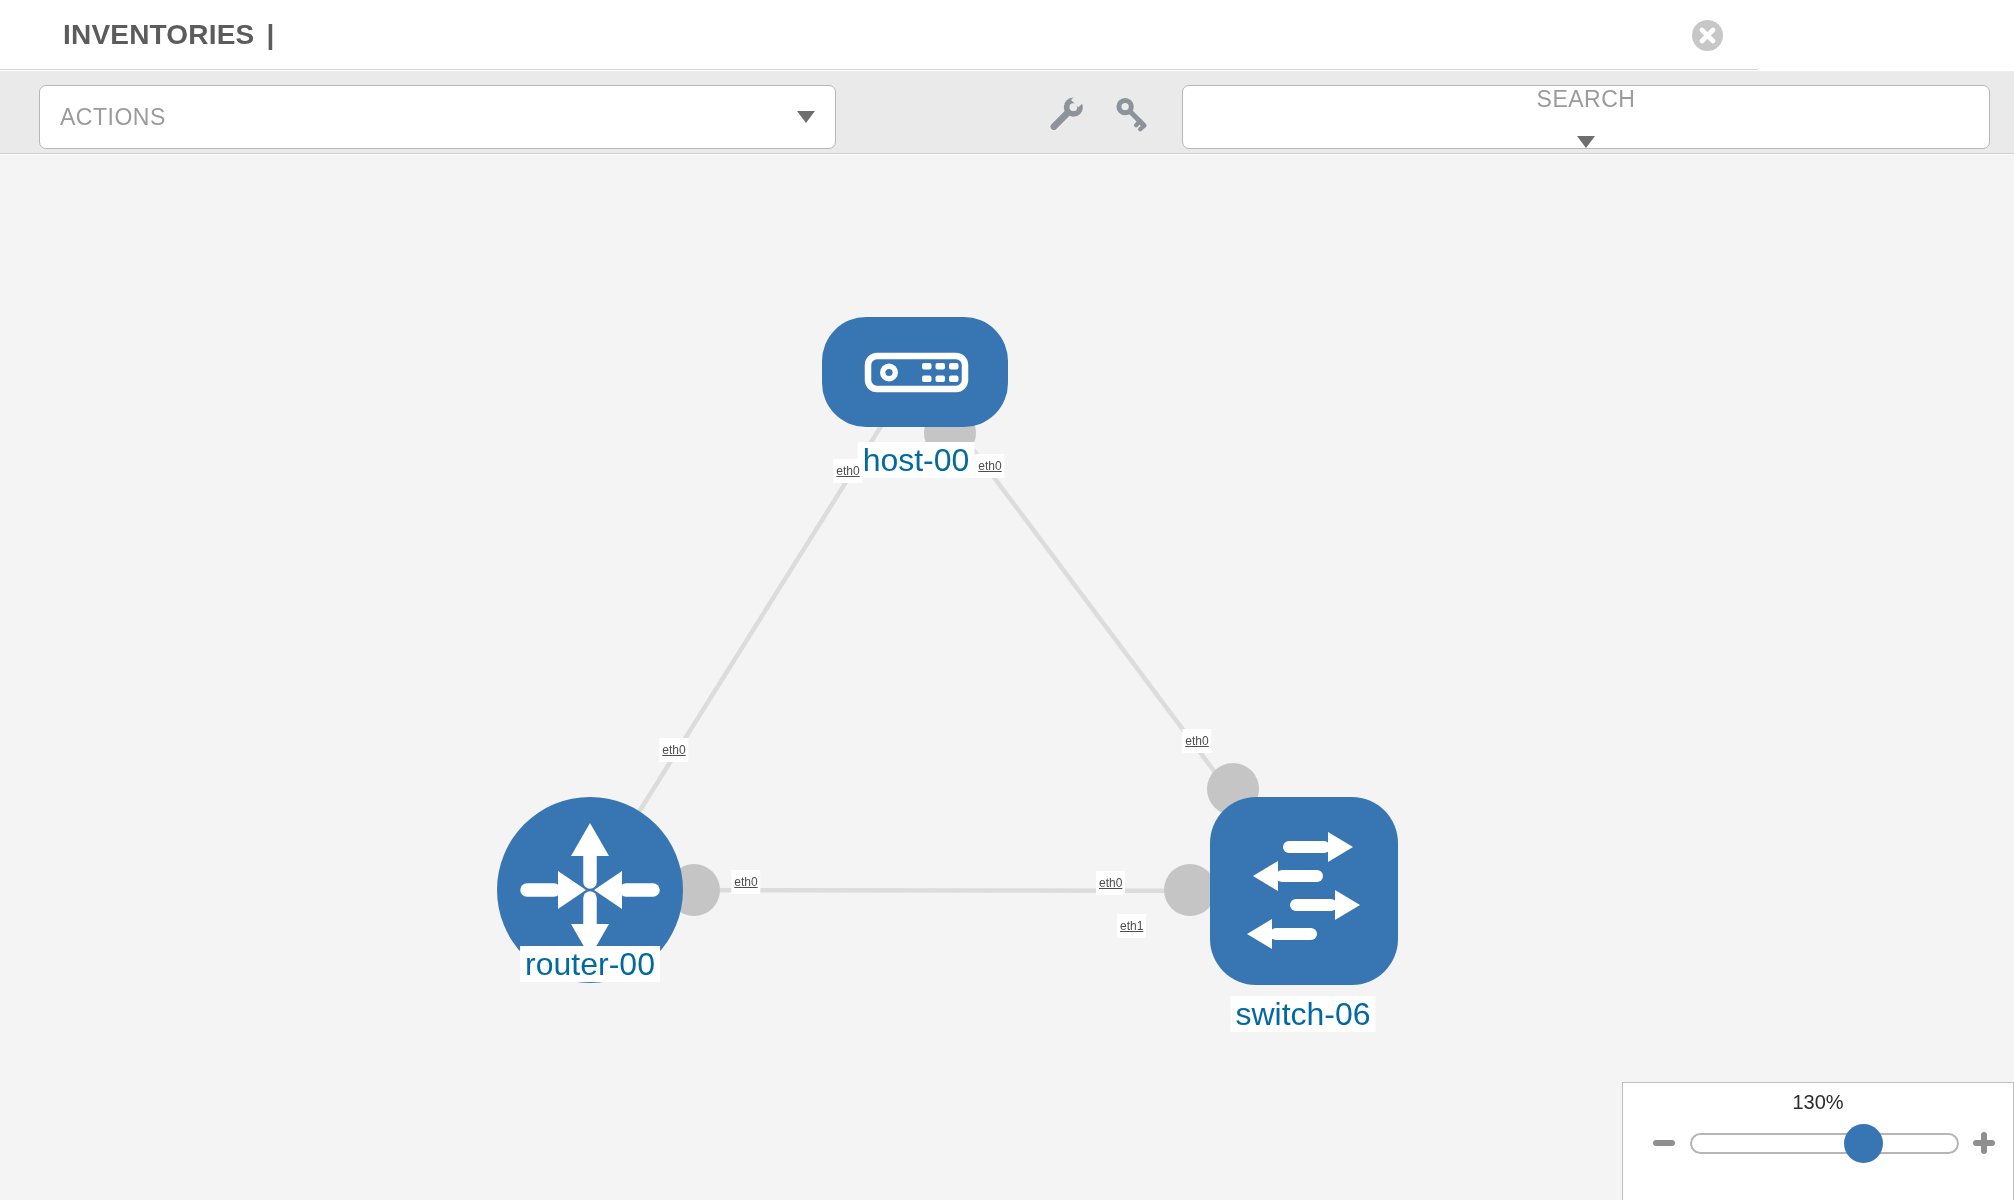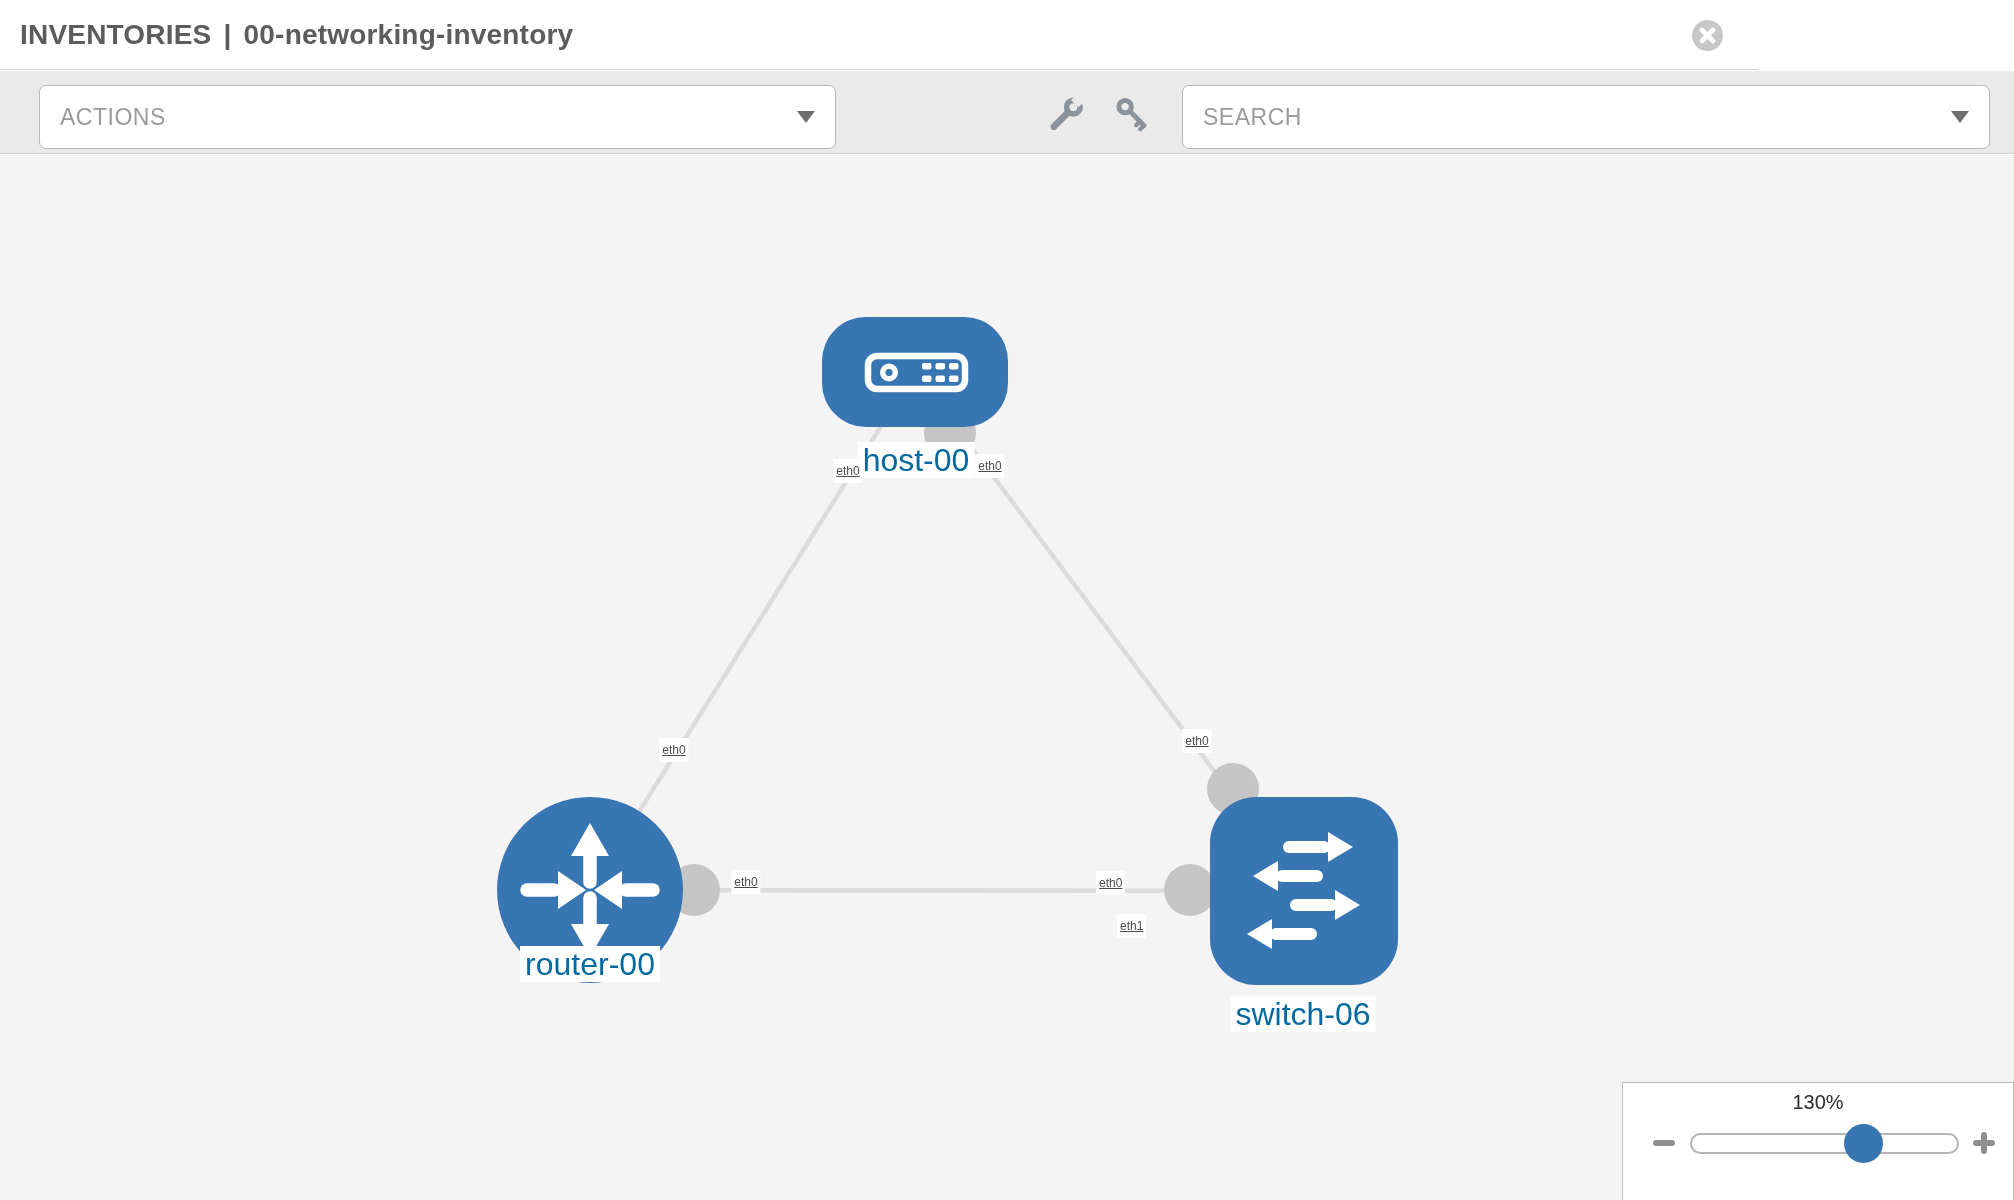--- a/index.html
+++ b/index.html
@@ -4,21 +4,21 @@
 <style>
   html,body{margin:0;padding:0;}
   body{
     width:2014px;height:1200px;overflow:hidden;position:relative;
     font-family:"Liberation Sans", sans-serif;background:#fff;
   }
   
   .header{
     position:absolute;left:0;top:0;width:1758px;height:70px;
     background:#ffffff;border-bottom:1px solid #d6d6d6;
-    display:flex;align-items:center;padding-left:20px;box-sizing:border-box;
+    display:flex;align-items:center;padding-left:63px;box-sizing:border-box;
   }
   .page-title{display:flex;align-items:center;gap:12px;
     font-size:28px;font-weight:700;color:#5c5c5c;letter-spacing:.2px;}
   .close-btn{
     position:absolute;right:35px;top:20px;width:31px;height:31px;border-radius:50%;
     background:#c7c7c7;display:flex;align-items:center;justify-content:center;cursor:pointer;
   }
   
   .toolbar{
     position:absolute;left:0;top:71px;width:2014px;height:83px;
@@ -27,21 +27,21 @@
   .select{
     position:absolute;top:14px;height:64px;background:#fff;
     border:1px solid #b7b7b7;border-radius:7px;box-sizing:border-box;
     display:flex;align-items:center;justify-content:space-between;
     padding:0 20px;cursor:pointer;
   }
   .select .sel-label{font-size:23px;color:#9b9b9b;letter-spacing:.5px;}
   .caret{width:0;height:0;border-left:9px solid transparent;
     border-right:9px solid transparent;border-top:12px solid #6e6e6e;}
   .sel-actions{left:39px;width:797px;}
-  .sel-search{left:1182px;width:808px;}
+  .sel-search{left:1182px;width:808px;flex-direction:column;}
   .tool-icon-btn{
     position:absolute;top:22px;width:44px;height:44px;border:none;background:transparent;
     padding:0;cursor:pointer;display:flex;align-items:center;justify-content:center;
   }
   .btn-wrench{left:1044px;}
   .btn-key{left:1111px;}
   
   .canvas{
     position:absolute;left:0;top:155px;width:2014px;height:1045px;
     background:#f4f4f4;overflow:hidden;
@@ -79,21 +79,20 @@
     background:#3876b3;cursor:grab;
   }
 </style>
 </head>
 <body>
 
 <div class="header">
   <div class="page-title">
     <span>INVENTORIES</span>
     <span>|</span>
-    <span>00-networking-inventory</span>
   </div>
   <div class="close-btn">
     <svg width="17" height="17" viewBox="0 0 17 17">
       <path d="M3 3 L14 14 M14 3 L3 14" stroke="#ffffff" stroke-width="4.6" stroke-linecap="round"></path>
     </svg>
   </div>
 </div>
 
 <div class="toolbar">
   <div class="select sel-actions">

